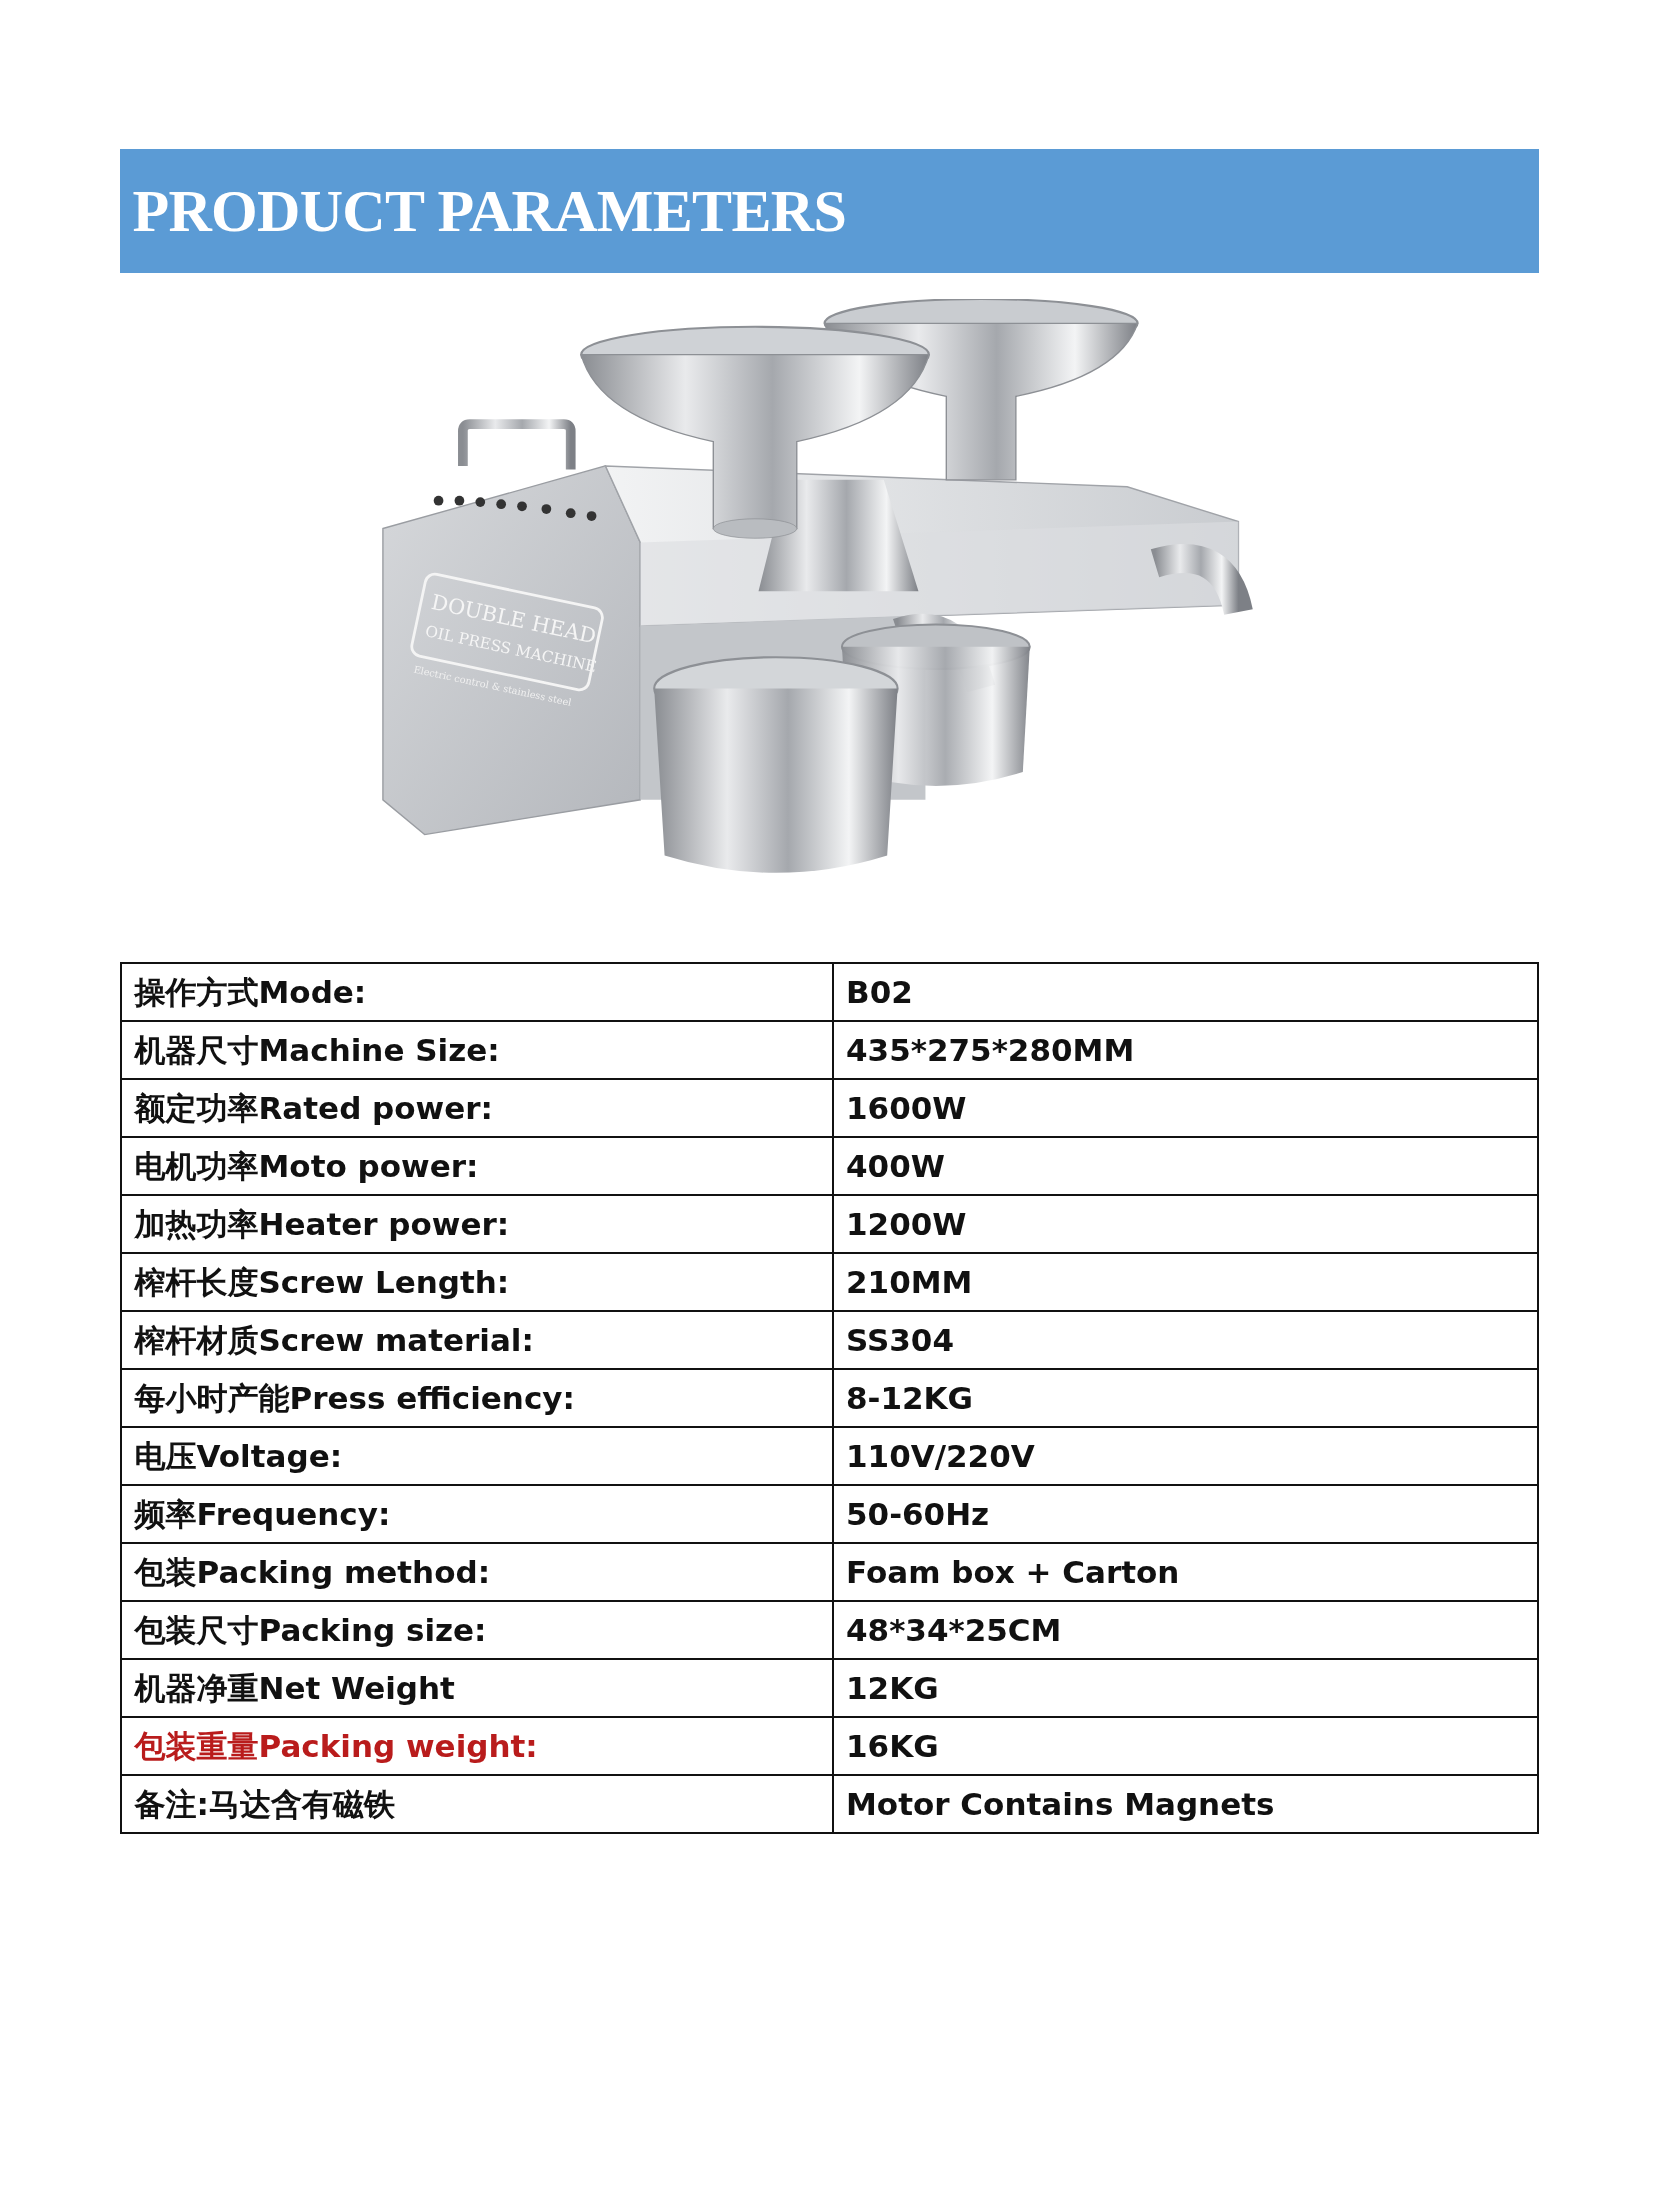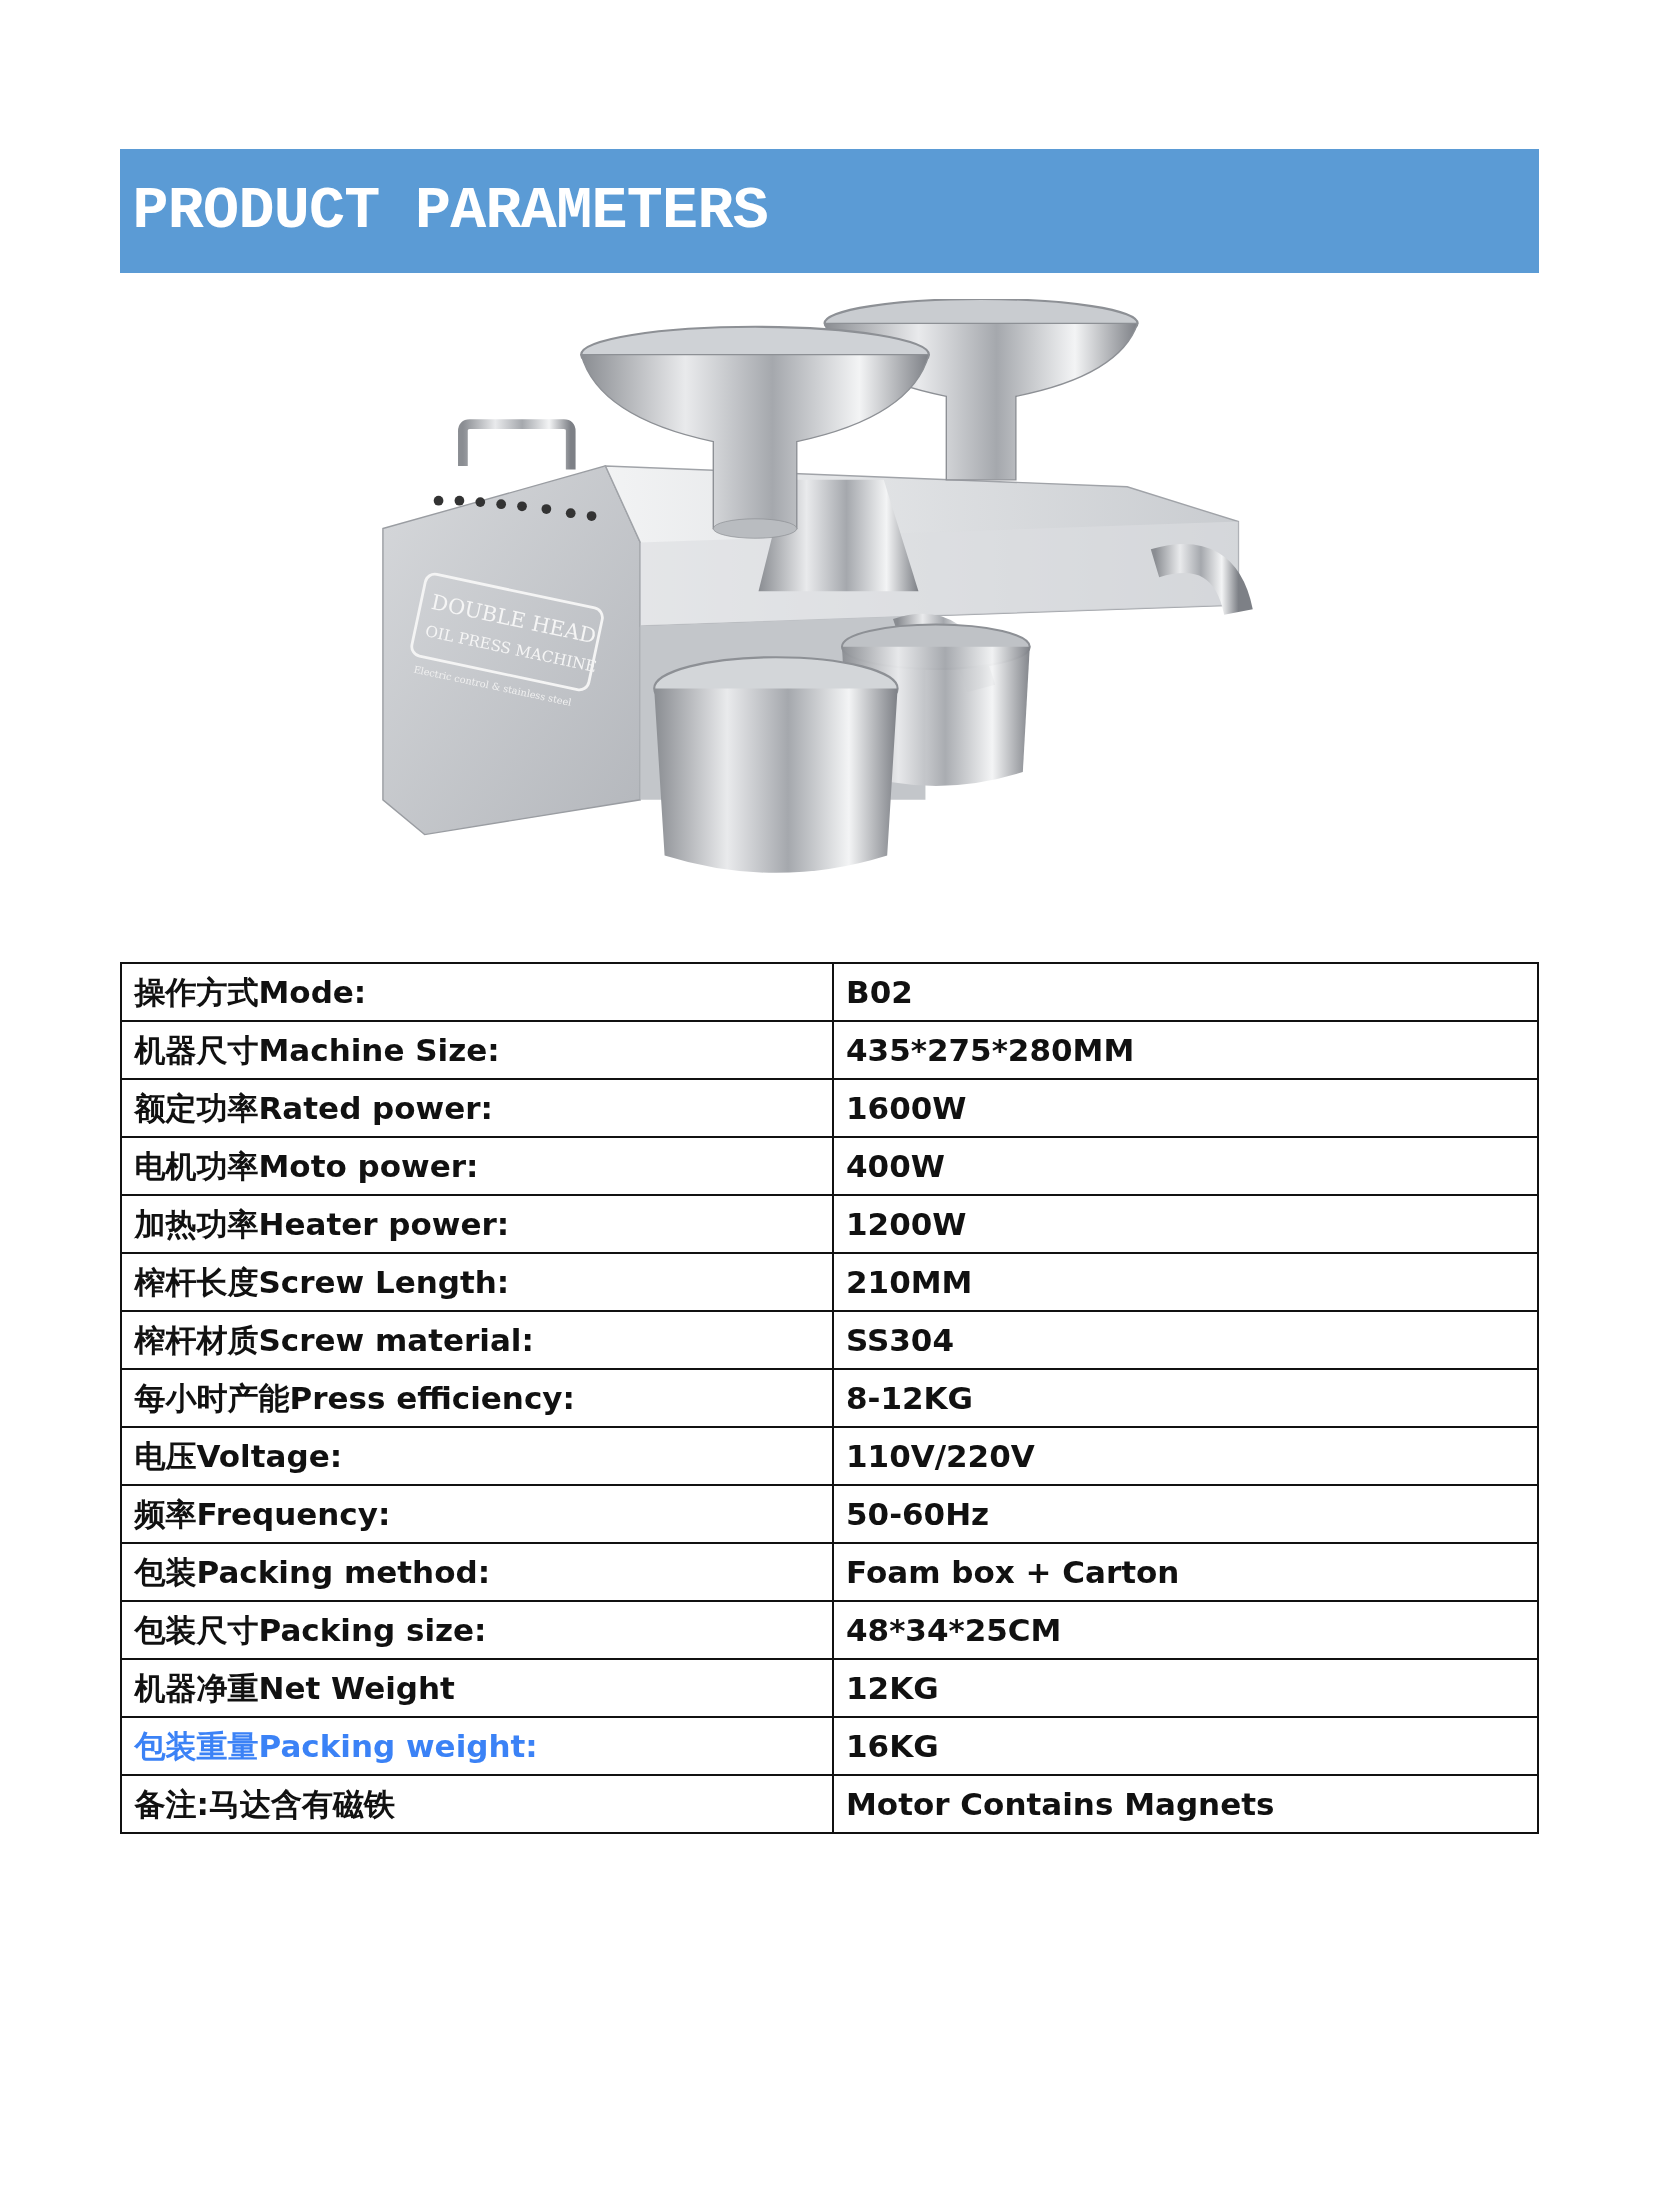--- a/index.html
+++ b/index.html
@@ -1,28 +1,28 @@
 <!DOCTYPE html>
 <html style="font-size:11px"><head>
 <meta charset="utf-8">
 <style>
   html, body { margin:0; padding:0; background:#ffffff; }
   body { width:1657px; height:2205px; position:relative; overflow:hidden;
          font-family:"DejaVu Sans", "Liberation Sans", sans-serif; color:#111; }
   .banner { position:absolute; left:120px; top:149px; width:1419px; height:124px;
             background:#5b9bd5; }
   .banner-title { position:absolute; left:12.5px; top:26.4px; font-size:60px; font-weight:bold;
-            color:#ffffff; letter-spacing:-0.7px; font-family:Liberation Mono, monospace; line-height:1.2; }
+            color:#ffffff; letter-spacing:-0.7px; font-family:Liberation Serif, serif; line-height:1.2; }
   .product { position:absolute; left:369px; top:299px; width:939px; height:626px; }
   table.params { position:absolute; left:120px; top:962px; width:1419px; border-collapse:collapse;
             table-layout:fixed; }
   table.params td { border:2.8px solid #111; height:56px; padding:0 0 0 12.5px; font-size:31px;
             font-weight:bold; line-height:1; vertical-align:middle; white-space:nowrap; }
   table.params td.k { width:697px; }
-  table.params tr.muted td.k { color:#3b82f6; }
+  table.params tr.muted td.k { color:#b91c1c; }
 </style>
 </head>
 <body>
 
 <div class="banner">
   <div class="banner-title">PRODUCT PARAMETERS</div>
 </div>
 
 <div class="product">
   <svg width="939" height="626" viewBox="0 0 1350 900" xmlns="http://www.w3.org/2000/svg">

